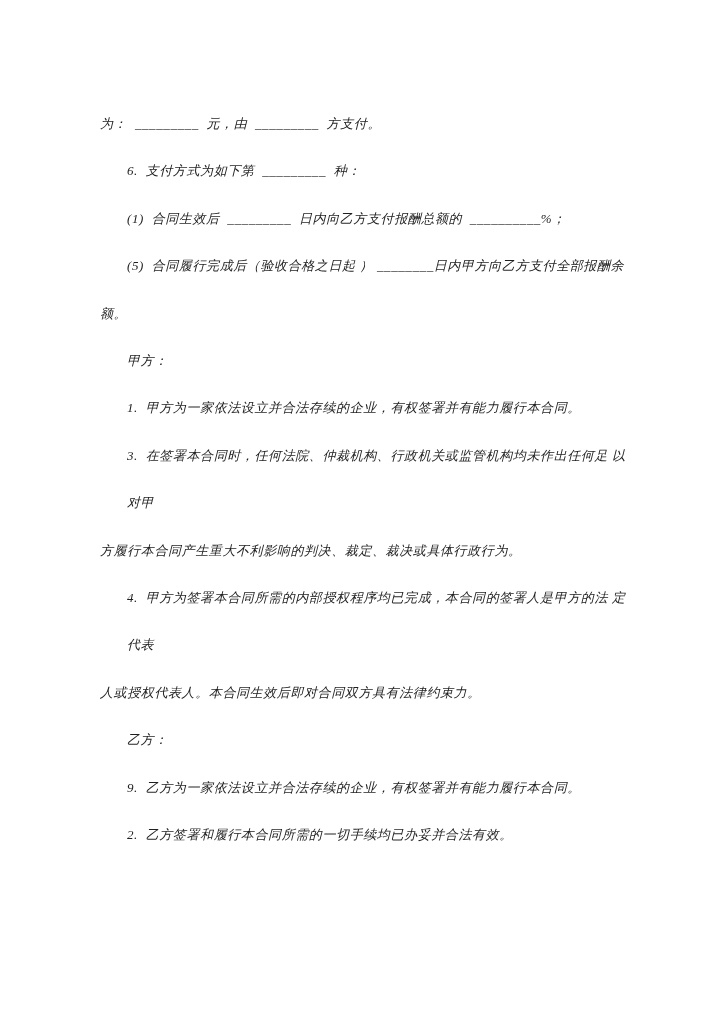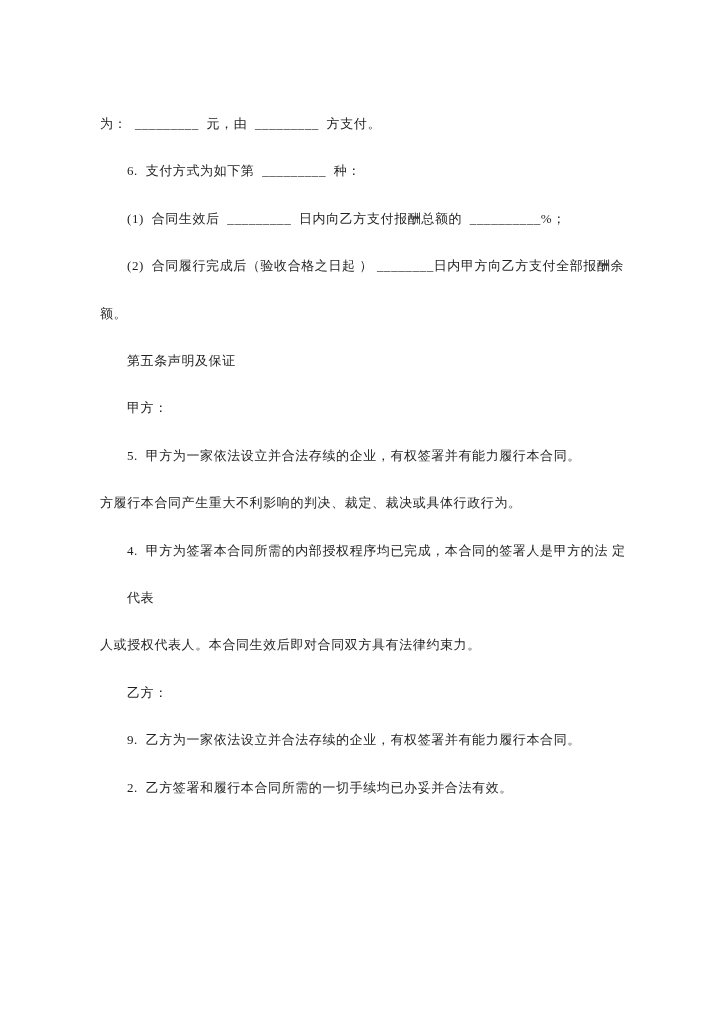--- a/index.html
+++ b/index.html
@@ -13,43 +13,44 @@
       overflow: hidden;
       font-family: "Liberation Serif", "DejaVu Serif", serif;
       color: #1f1f1f;
     }
     .page {
       box-sizing: border-box;
       width: 720px;
       height: 1018px;
       background: #ffffff;
       padding: 100px 88px 0 100px;
+      font-style: italic;
     }
     .line {
       font-size: 13px;
       line-height: 47.4px;
       letter-spacing: 0.6px;
       white-space: pre-wrap;
       word-break: break-all;
     }
     .line.indent {
       padding-left: 27px;
     }
   </style>
 </head>
 <body>
 
 <div class="page">
   <div class="line">为：  _________  元，由  _________  方支付。</div>
   <div class="line indent">6.  支付方式为如下第  _________  种：</div>
   <div class="line indent">(1)  合同生效后  _________  日内向乙方支付报酬总额的  __________%；</div>
-  <div class="line indent">(2)  合同履行完成后（验收合格之日起 ） ________日内甲方向乙方支付全部报酬余</div>
+  <div class="line indent">(5)  合同履行完成后（验收合格之日起 ） ________日内甲方向乙方支付全部报酬余</div>
   <div class="line">额。</div>
-  <div class="line indent">第五条声明及保证</div>
   <div class="line indent">甲方：</div>
-  <div class="line indent">5.  甲方为一家依法设立并合法存续的企业，有权签署并有能力履行本合同。</div>
+  <div class="line indent">1.  甲方为一家依法设立并合法存续的企业，有权签署并有能力履行本合同。</div>
+  <div class="line indent">3.  在签署本合同时，任何法院、仲裁机构、行政机关或监管机构均未作出任何足 以对甲</div>
   <div class="line">方履行本合同产生重大不利影响的判决、裁定、裁决或具体行政行为。</div>
   <div class="line indent">4.  甲方为签署本合同所需的内部授权程序均已完成，本合同的签署人是甲方的法 定代表</div>
   <div class="line">人或授权代表人。本合同生效后即对合同双方具有法律约束力。</div>
   <div class="line indent">乙方：</div>
   <div class="line indent">9.  乙方为一家依法设立并合法存续的企业，有权签署并有能力履行本合同。</div>
   <div class="line indent">2.  乙方签署和履行本合同所需的一切手续均已办妥并合法有效。</div>
 </div>
 
 </body></html>

